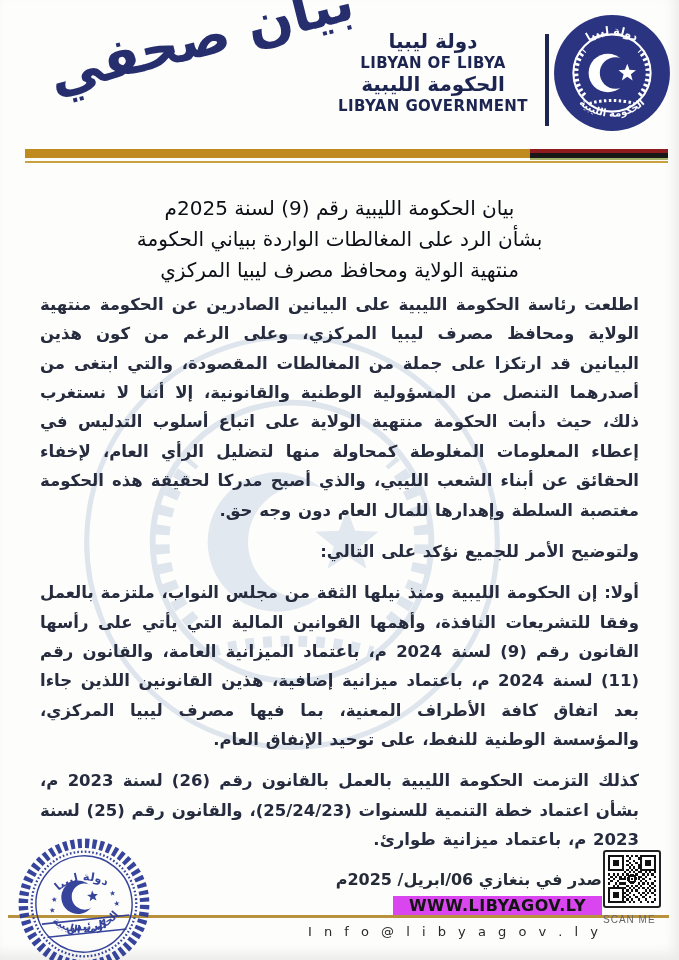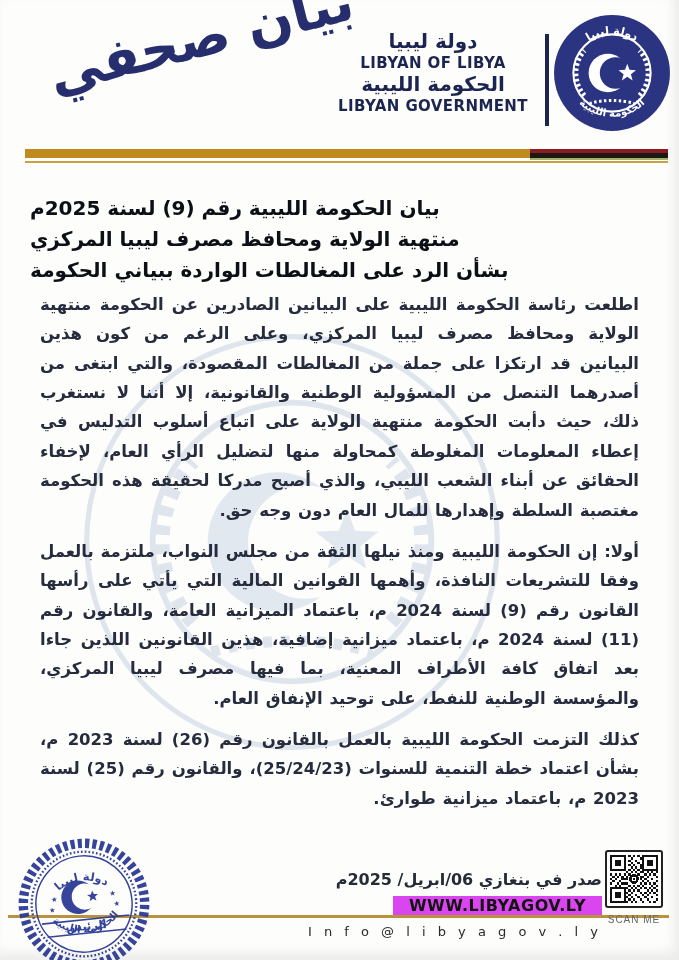--- a/index.html
+++ b/index.html
@@ -24,22 +24,22 @@
   .div-bar{display:flex;height:9px;margin:0 11px 0 25px;}
   .div-gold{flex:1;background:#bf8a1e;}
   .div-flag{width:138px;display:flex;flex-direction:column;}
   .div-red{height:4px;background:#8e1b1e;}
   .div-black{flex:1;background:#1a1717;}
   .div-thin{position:relative;height:2px;margin:3px 11px 0 25px;background:#c9a23f;}
   .div-green{position:absolute;right:0;top:-3px;width:138px;height:2px;background:#a3b068;}
 
   
   .title{position:absolute;top:193px;left:30px;right:30px;z-index:2;
-         direction:rtl;text-align:left;color:#0d0f16;
-         font-size:20px;font-weight:bold;line-height:1.55;}
+         direction:rtl;text-align:center;color:#0d0f16;
+         font-size:20px;font-weight:normal;line-height:1.55;}
 
   
   .bodytxt{position:absolute;top:290px;right:40px;left:40px;height:560px;overflow:hidden;
            z-index:2;direction:rtl;text-align:justify;color:#262c3e;
            font-size:16.5px;font-weight:bold;line-height:1.78;word-spacing:1px;}
   .bodytxt p{margin-bottom:12px;}
 
   
   .watermark{position:absolute;left:72px;top:322px;width:440px;height:440px;z-index:1;opacity:.55;}
 
@@ -47,21 +47,21 @@
   .ftr{position:absolute;left:0;right:0;bottom:0;height:130px;z-index:4;}
   .gold-rule{position:absolute;left:8px;right:10px;top:85px;height:3px;background:#b8923c;z-index:1;}
   .ftr-center{position:absolute;left:100px;right:93px;top:40px;text-align:right;
               transform:translateX(16px);z-index:2;}
   .pub-date{font-size:16px;font-weight:bold;color:#262b38;direction:rtl;}
   .www{position:relative;display:inline-block;margin-top:7px;padding:0 16px;background:#d946ef;
        font-size:16px;font-weight:bold;letter-spacing:.5px;color:#141414;}
   .email{margin-top:9px;font-size:13px;font-weight:normal;letter-spacing:4px;color:#2a2a2a;}
   .stamp{position:absolute;left:16px;top:6px;width:136px;height:136px;z-index:3;
          transform:rotate(-6deg);opacity:.95;}
-  .qr-block{position:absolute;right:14px;top:20px;width:62px;text-align:center;z-index:2;}
+  .qr-block{position:absolute;right:14px;top:20px;width:62px;text-align:left;z-index:2;}
   .qr-frame{width:58px;height:58px;border:2px solid #222;border-radius:3px;background:#fff;
             padding:3px;display:inline-block;}
   .qr-frame svg{width:48px;height:48px;display:block;}
   .scanme{margin-top:2px;font-size:10px;letter-spacing:1px;color:#666;
           font-family:"Liberation Sans","DejaVu Sans",sans-serif;}
 </style>
 </head>
 <body>
 
 <div class="page">
@@ -121,26 +121,27 @@
       <path d="M 87,82 A 33,33 0 0 0 87,38" stroke-width="4" stroke-dasharray="2.6 2.6"></path>
       <path d="M 38,90 A 40,18 0 0 1 82,90" stroke-width="3" stroke-dasharray="2.4 2.4"></path>
     </g>
     <circle cx="56" cy="60" r="19" fill="#ccd7e6"></circle>
     <circle cx="63.5" cy="60" r="15.5" fill="#fdfdfb"></circle>
     <polygon fill="#ccd7e6" points="75,51 77.2,56.9 83.6,57.2 78.6,61.2 80.3,67.3 75,63.8 69.7,67.3 71.4,61.2 66.4,57.2 72.8,56.9"></polygon>
   </svg>
 
   <h1 class="title">
     <div>بيان الحكومة الليبية رقم (9) لسنة 2025م</div>
+    <div>بشأن الرد على المغالطات الواردة ببياني الحكومة</div>
     <div>منتهية الولاية ومحافظ مصرف ليبيا المركزي</div>
-    <div>بشأن الرد على المغالطات الواردة ببياني الحكومة</div>
   </h1>
 
   <main class="bodytxt">
     <p>اطلعت رئاسة الحكومة الليبية على البيانين الصادرين عن الحكومة منتهية الولاية ومحافظ مصرف ليبيا المركزي، وعلى الرغم من كون هذين البيانين قد ارتكزا على جملة من المغالطات المقصودة، والتي ابتغى من أصدرهما التنصل من المسؤولية الوطنية والقانونية، إلا أننا لا نستغرب ذلك، حيث دأبت الحكومة منتهية الولاية على اتباع أسلوب التدليس في إعطاء المعلومات المغلوطة كمحاولة منها لتضليل الرأي العام، لإخفاء الحقائق عن أبناء الشعب الليبي، والذي أصبح مدركا لحقيقة هذه الحكومة مغتصبة السلطة وإهدارها للمال العام دون وجه حق.</p>
+    <p>ولتوضيح الأمر للجميع نؤكد على التالي:</p>
     <p>أولا: إن الحكومة الليبية ومنذ نيلها الثقة من مجلس النواب، ملتزمة بالعمل وفقا للتشريعات النافذة، وأهمها القوانين المالية التي يأتي على رأسها القانون رقم (9) لسنة 2024 م، باعتماد الميزانية العامة، والقانون رقم (11) لسنة 2024 م، باعتماد ميزانية إضافية، هذين القانونين اللذين جاءا بعد اتفاق كافة الأطراف المعنية، بما فيها مصرف ليبيا المركزي، والمؤسسة الوطنية للنفط، على توحيد الإنفاق العام.</p>
     <p>كذلك التزمت الحكومة الليبية بالعمل بالقانون رقم (26) لسنة 2023 م، بشأن اعتماد خطة التنمية للسنوات (25/24/23)، والقانون رقم (25) لسنة 2023 م، باعتماد ميزانية طوارئ.</p>
 
   </main>
 
   <footer class="ftr">
     <div class="gold-rule"></div>
 
     <svg class="stamp" viewBox="0 0 130 130">
       <g stroke="#2c3c96" fill="none">

